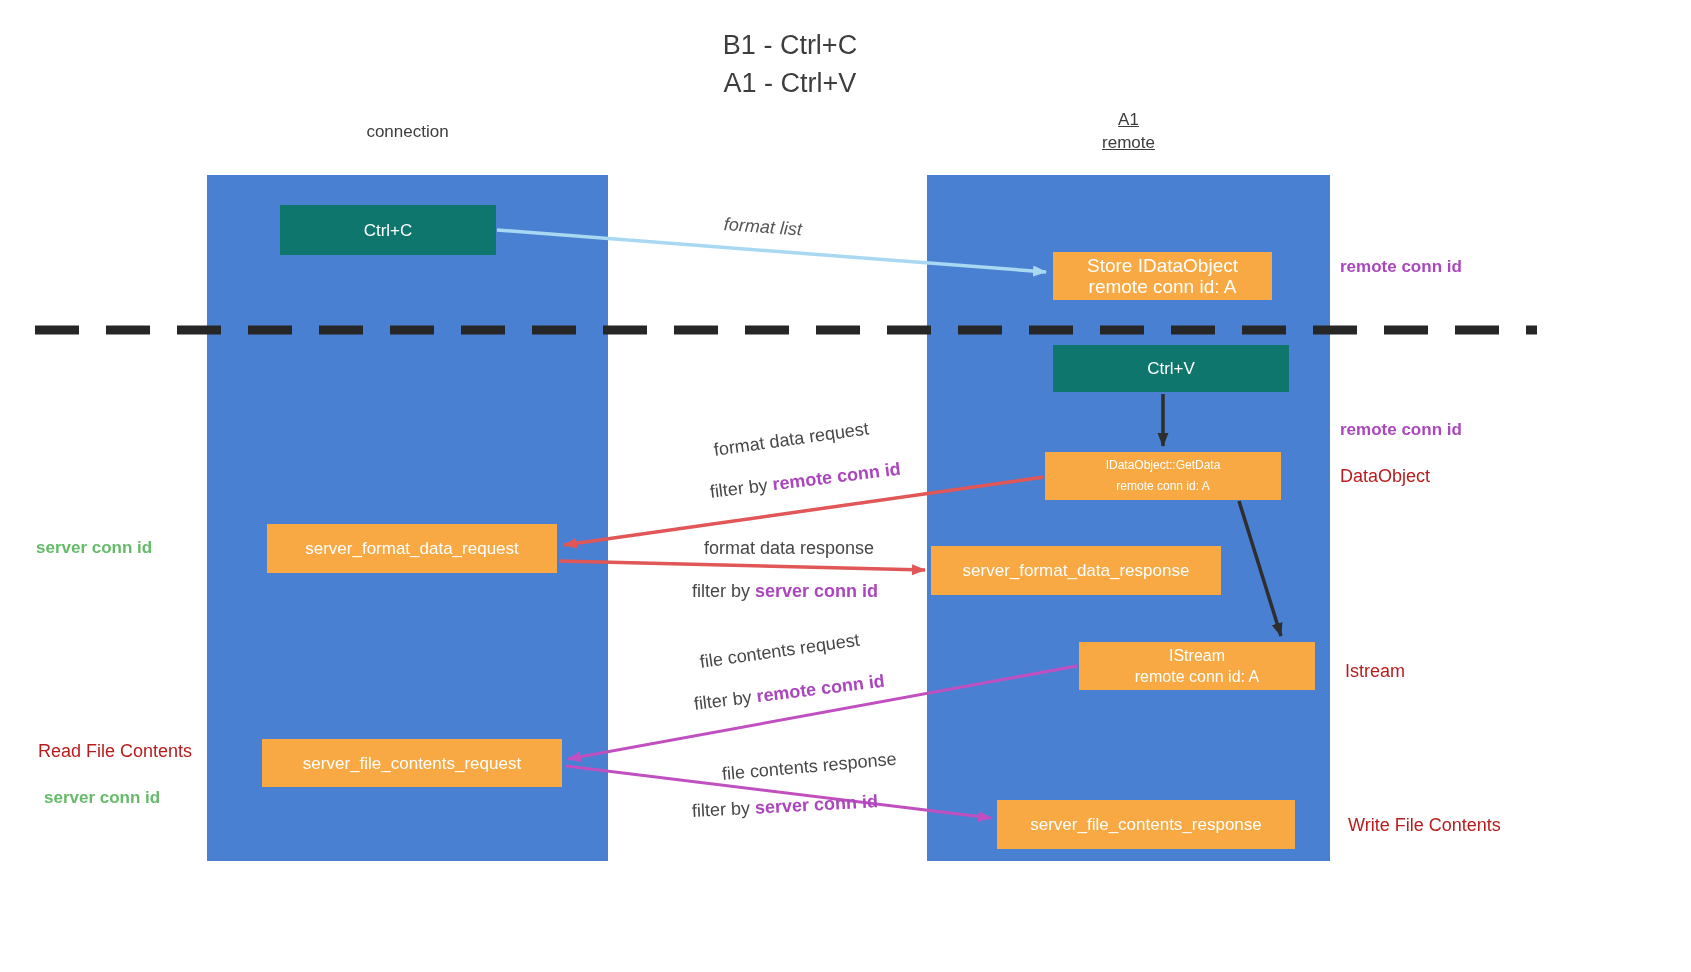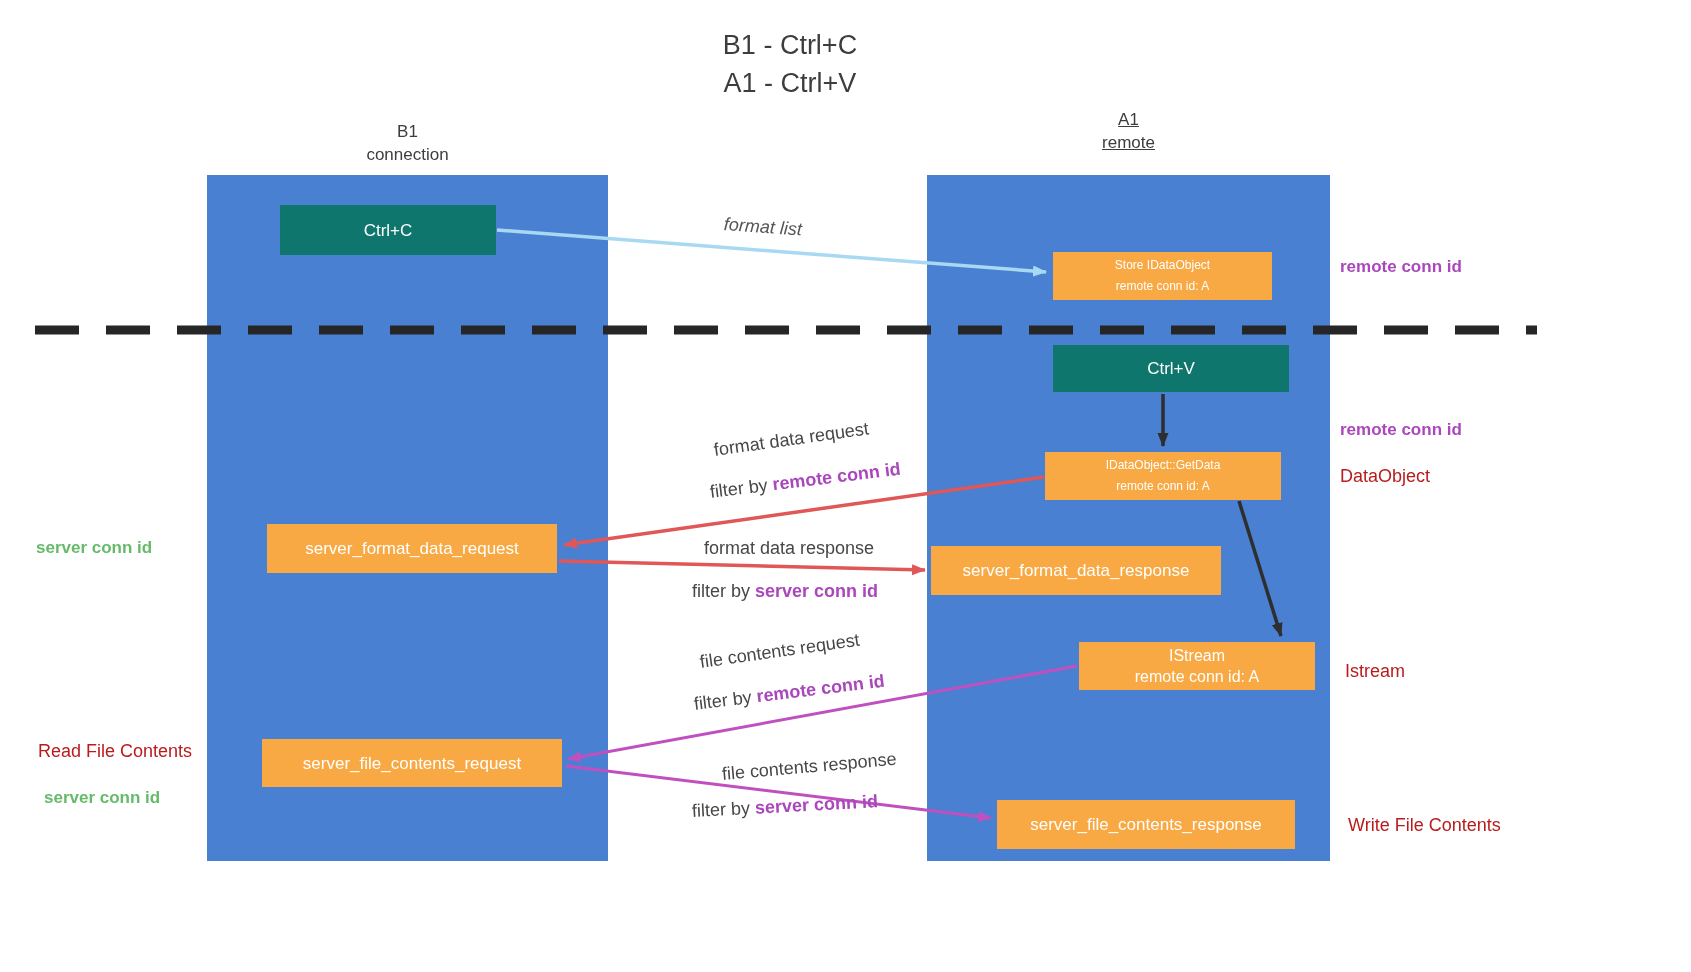--- a/index.html
+++ b/index.html
@@ -77,21 +77,20 @@
 <body>
 
 <div id="canvas">
 
   <div class="abs title">
     <div>B1 - Ctrl+C</div>
     <div>A1 - Ctrl+V</div>
   </div>
 
   <div class="abs lane-header" style="left:207px; top:120px; width:401px;">
-    <div>B1</div>
     <div>connection</div>
   </div>
   <div class="abs lane-header" style="left:927px; top:108px; width:403px;text-decoration:underline;">
     <div>A1</div>
     <div>remote</div>
   </div>
 
   <div class="abs lane" style="left:207px; top:175px; width:401px; height:686px; z-index:1;"></div>
   <div class="abs lane" style="left:927px; top:175px; width:403px; height:686px; z-index:1;"></div>
 
@@ -125,21 +124,21 @@
 
     <line x1="1077" y1="666" x2="568" y2="759" stroke="#c050c0" stroke-width="3" marker-end="url(#ah-magenta)"></line>
 
     <line x1="566" y1="766" x2="991" y2="818" stroke="#c050c0" stroke-width="3" marker-end="url(#ah-magenta)"></line>
   </svg>
 
   <div class="abs box green" style="left:280px; top:205px; width:216px; height:50px;">
     <div>Ctrl+C</div>
   </div>
 
-  <div class="abs box orange" style="left:1053px; top:252px; width:219px; height:48px; font-size:12px;">
+  <div class="abs box orange" style="left:1053px; top:252px; width:219px; height:48px; font-size:19px;">
     <div>Store IDataObject</div>
     <div>remote conn id: A</div>
   </div>
 
   <div class="abs box green" style="left:1053px; top:345px; width:236px; height:47px;">
     <div>Ctrl+V</div>
   </div>
 
   <div class="abs box orange" style="left:1045px; top:452px; width:236px; height:48px; font-size:12px;">
     <div>IDataObject::GetData</div>

